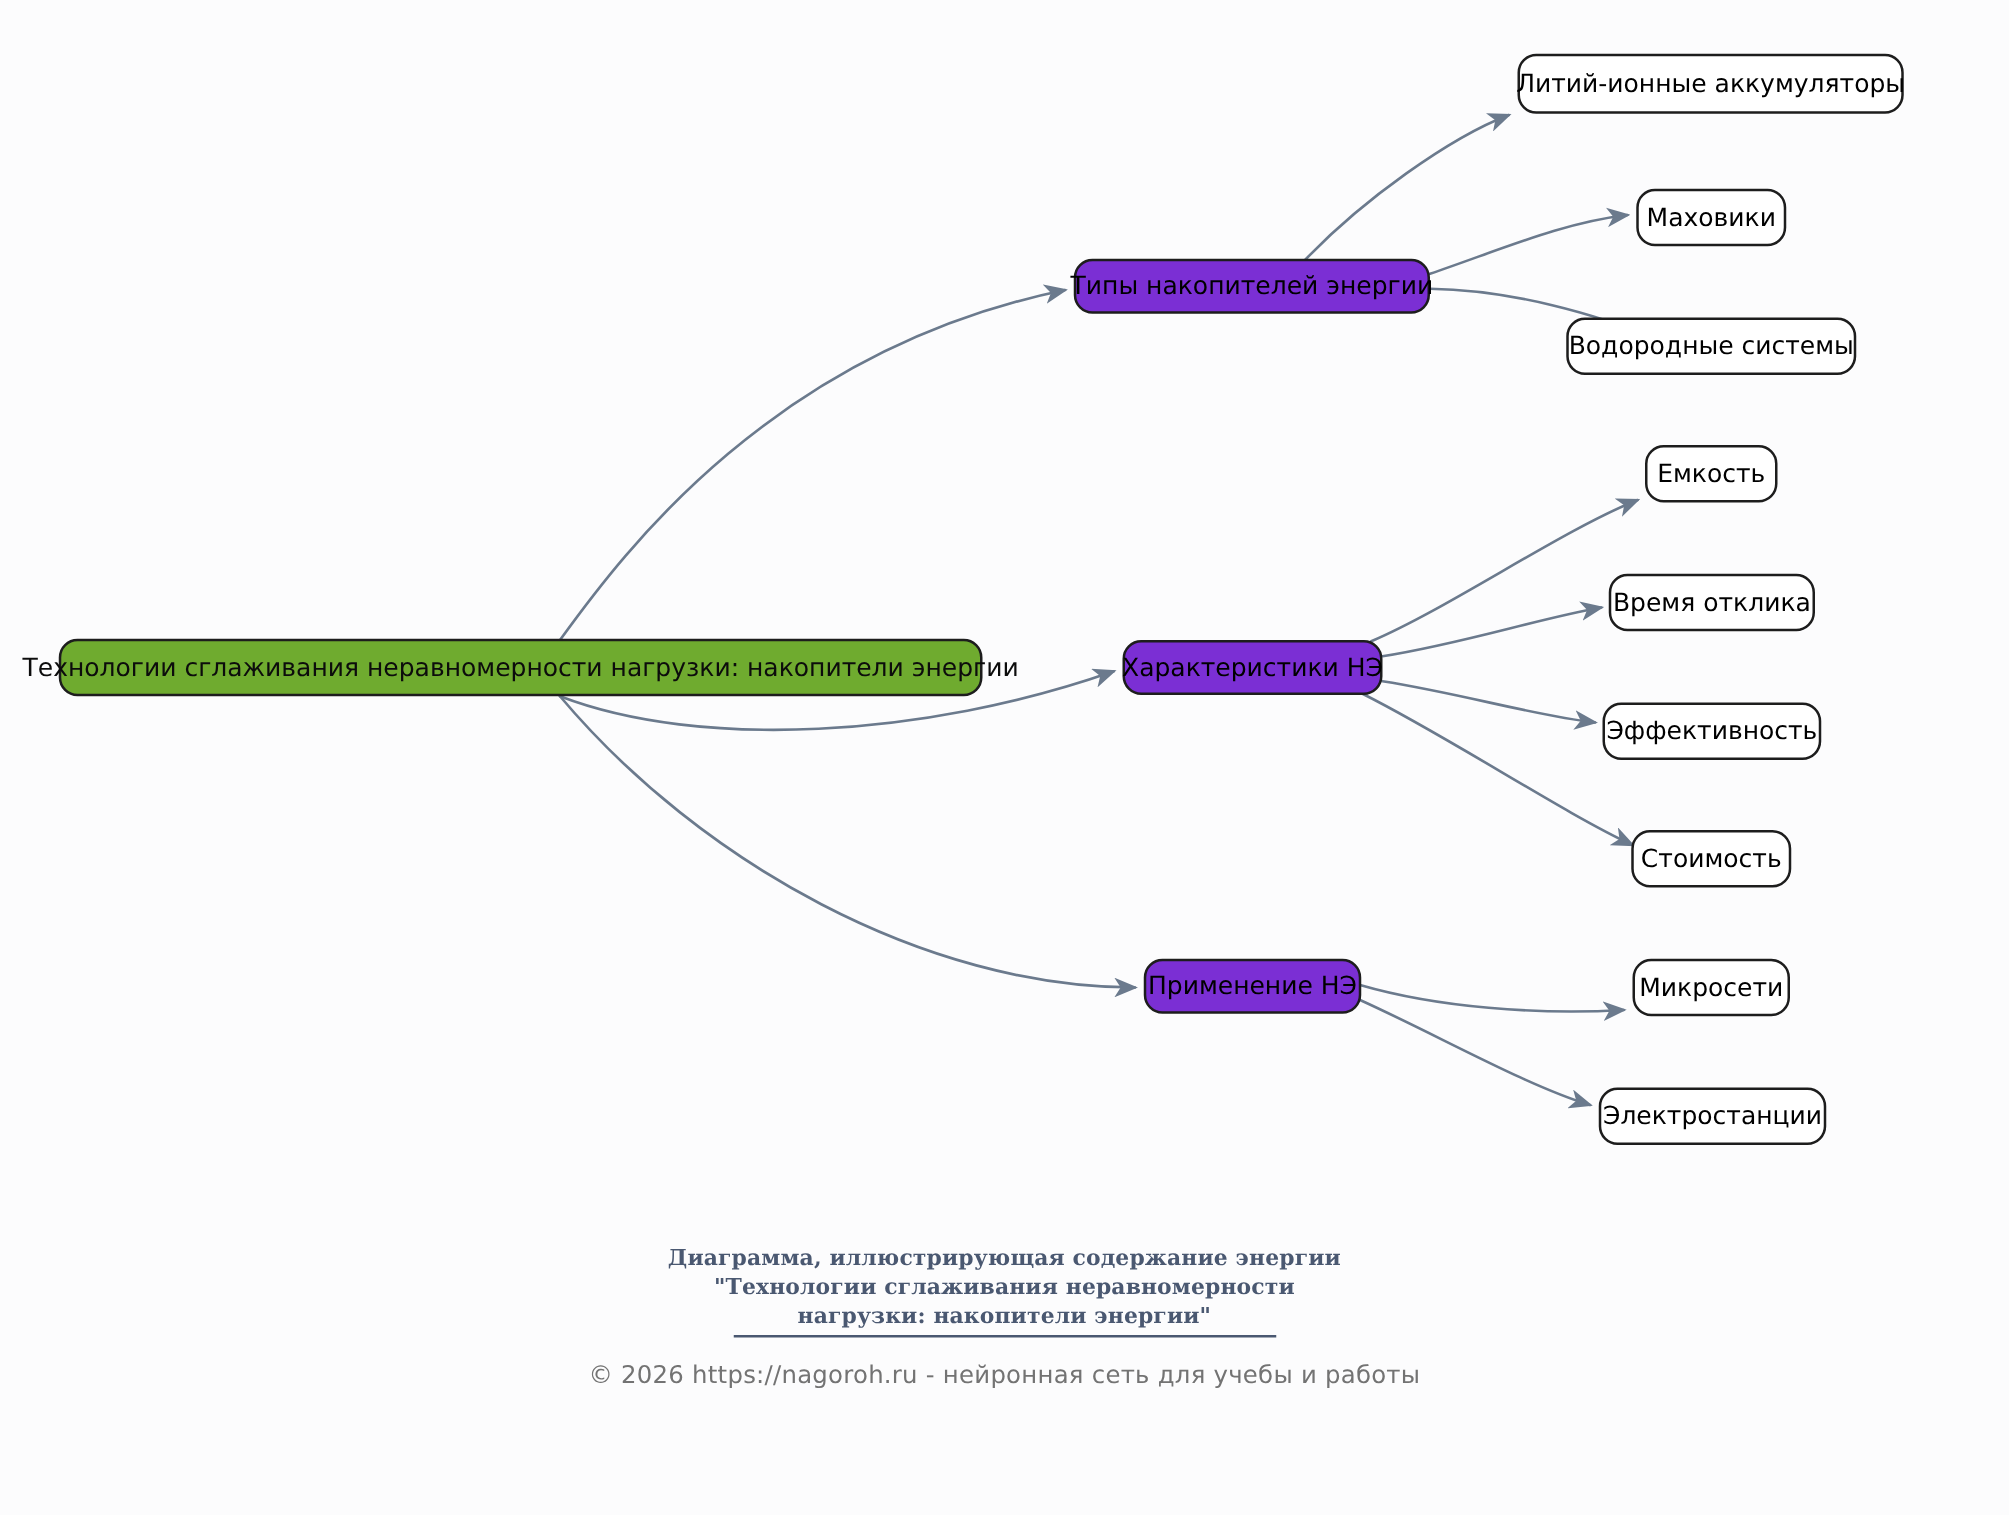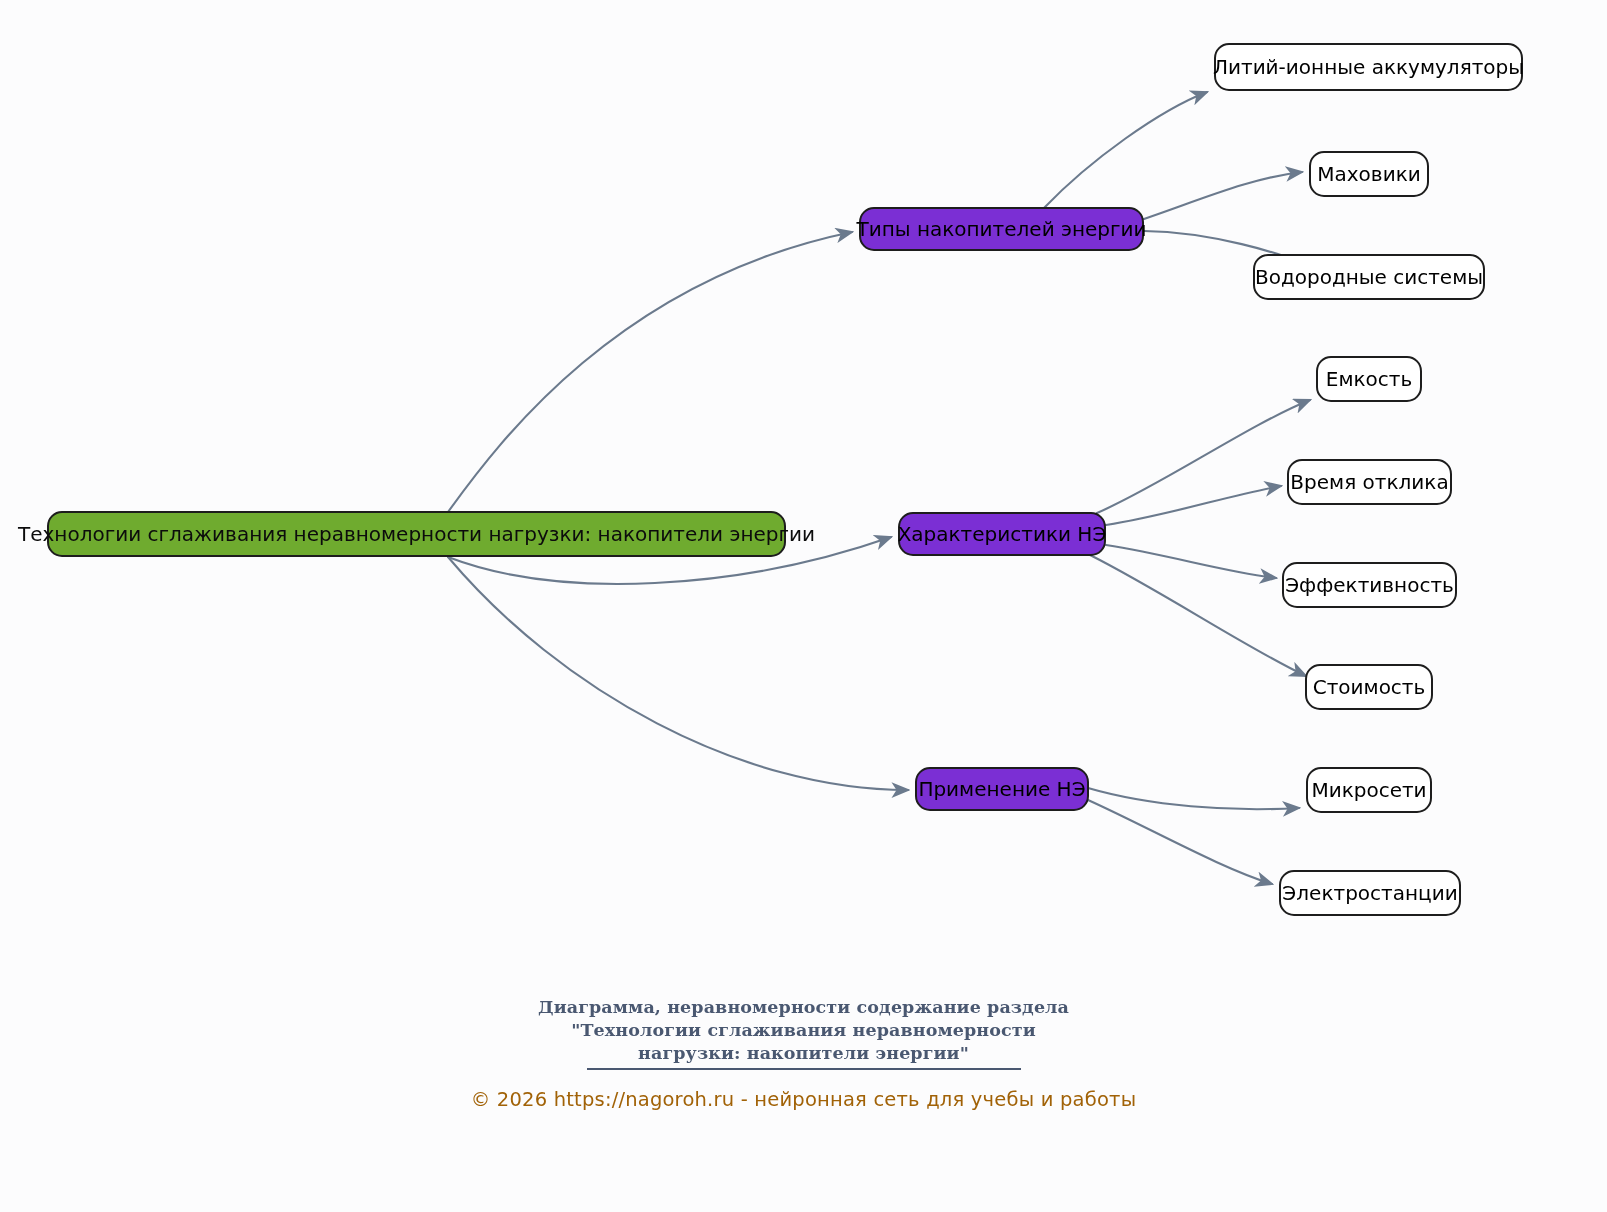--- a/index.html
+++ b/index.html
@@ -86,21 +86,21 @@
     transform: translateX(-50%);
     top: 1068px;
     width: 434px;
     height: 0;
     border-top: 2px solid #4a5871;
   }
   #footer-text {
     top: 1088px;
     font-family: "DejaVu Sans", "Liberation Sans", sans-serif;
     font-size: 19.5px;
-    color: #a16207;
+    color: #737373;
     letter-spacing: 0.2px;
   }
 </style>
 </head>
 <body>
 
 <svg id="canvas" viewBox="0 0 1607 1212">
   <defs>
     <marker id="arrow" viewBox="0 0 12 10" refX="10.5" refY="5" markerWidth="9" markerHeight="7.5" orient="auto-start-reverse">
       <path d="M 0 0 L 12 5 L 0 10 L 3.2 5 Z" class="arrow-head"></path>
@@ -170,18 +170,18 @@
         <text class="node-label leaf-label" x="1369" y="791">Микросети</text>
       </g>
       <g>
         <rect class="node-rect leaf" x="1280" y="871" width="180" height="44" rx="14" ry="14"></rect>
         <text class="node-label leaf-label" x="1370" y="894">Электростанции</text>
       </g>
     </g>
 </svg>
 
 <div class="caption-block" id="caption-text">
-    <span class="cap-line">Диаграмма, неравномерности содержание раздела</span>
+    <span class="cap-line">Диаграмма, иллюстрирующая содержание энергии</span>
     <span class="cap-line">"Технологии сглаживания неравномерности</span>
     <span class="cap-line">нагрузки: накопители энергии"</span>
   </div>
 <div id="caption-divider"></div>
 <div class="caption-block" id="footer-text">© 2026 https://nagoroh.ru - нейронная сеть для учебы и работы</div>
 
 </body></html>

